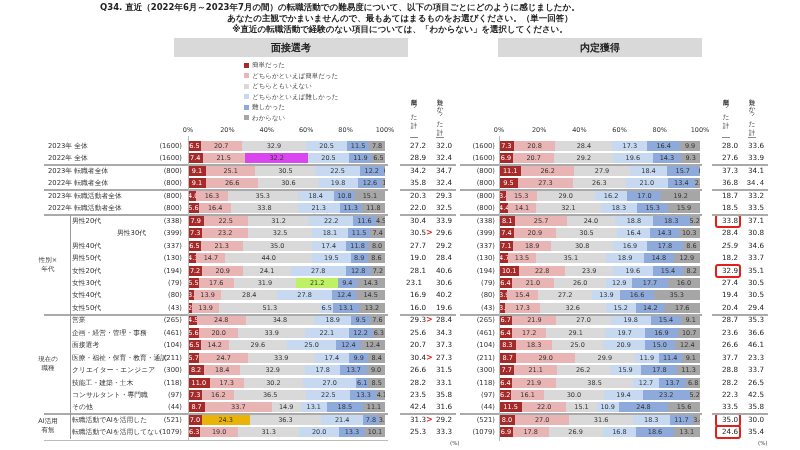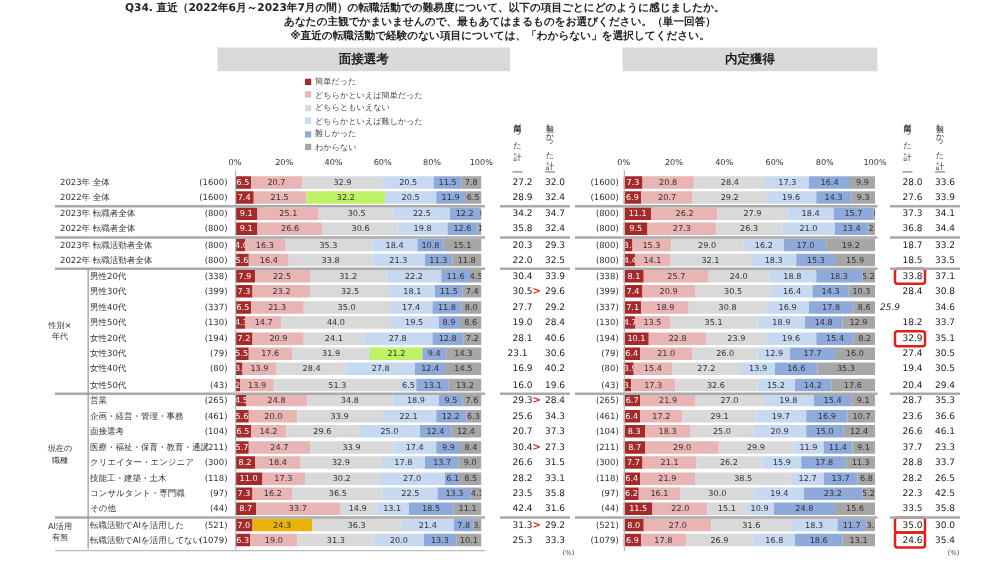--- a/index.html
+++ b/index.html
@@ -116,21 +116,21 @@
       </div>
       <div class="sum" style="left: 714px;">28.0</div>
       <div class="sum" style="left: 740px;">33.6</div>
     </div>
     <div class="row" style="top: 152.45px;">
       <div class="label" style="left: 48px;">2022年 全体</div>
       <div class="n" style="left: 142px;">(1600)</div>
       <div class="bar" style="left: 188px; width: 197px;">
         <div class="seg c0" style="width: 14.578px; background: rgb(165, 42, 42);">7.4</div>
         <div class="seg c1" style="width: 42.355px; background: rgb(232, 180, 180);">21.5</div>
-        <div class="seg c2" style="width: 63.434px; background: #bef264;">32.2</div>
+        <div class="seg c2" style="width: 63.434px; background: #d946ef;">32.2</div>
         <div class="seg c3" style="width: 40.385px; background: rgb(198, 217, 241);">20.5</div>
         <div class="seg c4" style="width: 23.443px; background: rgb(142, 170, 219);">11.9</div>
         <div class="seg c5" style="width: 12.805px; background: rgb(166, 166, 166);">6.5</div>
       </div>
       <div class="sum" style="left: 402px;">28.9</div>
       <div class="sum" style="left: 428px;">32.4</div>
       <div class="n" style="left: 455px;">(1600)</div>
       <div class="bar" style="left: 499px; width: 201px;">
         <div class="seg c0" style="width: 13.869px; background: rgb(165, 42, 42);">6.9</div>
         <div class="seg c1" style="width: 41.607px; background: rgb(232, 180, 180);">20.7</div>
@@ -183,21 +183,21 @@
       <div class="n" style="left: 455px;">(800)</div>
       <div class="bar" style="left: 499px; width: 201px;">
         <div class="seg c0" style="width: 19.095px; background: rgb(165, 42, 42);">9.5</div>
         <div class="seg c1" style="width: 54.873px; background: rgb(232, 180, 180);">27.3</div>
         <div class="seg c2" style="width: 52.863px; background: rgb(217, 217, 217);">26.3</div>
         <div class="seg c3" style="width: 42.21px; background: rgb(198, 217, 241);">21.0</div>
         <div class="seg c4" style="width: 26.934px; background: rgb(142, 170, 219);">13.4</div>
         <div class="seg c5" style="width: 5.226px; background: rgb(166, 166, 166);">2.6</div>
       </div>
       <div class="sum" style="left: 714px;">36.8</div>
-      <div class="sum" style="left: 740px;">34.4</div>
+      <div class="sum" style="left: 740px; font-family: Liberation Mono, monospace;">34.4</div>
     </div>
     <div class="row" style="top: 189.8px;">
       <div class="label" style="left: 48px;">2023年 転職活動者全体</div>
       <div class="n" style="left: 142px;">(800)</div>
       <div class="bar" style="left: 188px; width: 197px;">
         <div class="seg c0" style="width: 7.88px; background: rgb(165, 42, 42);">4.0</div>
         <div class="seg c1" style="width: 32.111px; background: rgb(232, 180, 180);">16.3</div>
         <div class="seg c2" style="width: 69.541px; background: rgb(217, 217, 217);">35.3</div>
         <div class="seg c3" style="width: 36.248px; background: rgb(198, 217, 241);">18.4</div>
         <div class="seg c4" style="width: 21.276px; background: rgb(142, 170, 219);">10.8</div>
@@ -262,21 +262,21 @@
         <div class="seg c2" style="width: 48.24px; background: rgb(217, 217, 217);">24.0</div>
         <div class="seg c3" style="width: 37.788px; background: rgb(198, 217, 241);">18.8</div>
         <div class="seg c4" style="width: 36.783px; background: rgb(142, 170, 219);">18.3</div>
         <div class="seg c5" style="width: 10.452px; background: rgb(166, 166, 166);">5.2</div>
       </div>
       <div class="sum" style="left: 714px;">33.8</div>
       <div class="sum" style="left: 740px;">37.1</div>
       <div class="highlight" style="left: 715px; top: -1px; width: 26px; height: 14px;"></div>
     </div>
     <div class="row" style="top: 227.15px;">
-      <div class="label" style="left: 72px;">男性30代</div>
+      <div class="label" style="left: 72px; padding-left: 45px;">男性30代</div>
       <div class="n" style="left: 142px;">(399)</div>
       <div class="bar" style="left: 188px; width: 197px;">
         <div class="seg c0" style="width: 14.381px; background: rgb(165, 42, 42);">7.3</div>
         <div class="seg c1" style="width: 45.704px; background: rgb(232, 180, 180);">23.2</div>
         <div class="seg c2" style="width: 64.025px; background: rgb(217, 217, 217);">32.5</div>
         <div class="seg c3" style="width: 35.657px; background: rgb(198, 217, 241);">18.1</div>
         <div class="seg c4" style="width: 22.655px; background: rgb(142, 170, 219);">11.5</div>
         <div class="seg c5" style="width: 14.578px; background: rgb(166, 166, 166);">7.4</div>
       </div>
       <div class="sum" style="left: 402px;">30.5</div>
@@ -309,21 +309,21 @@
       <div class="sum" style="left: 428px;">29.2</div>
       <div class="n" style="left: 455px;">(337)</div>
       <div class="bar" style="left: 499px; width: 201px;">
         <div class="seg c0" style="width: 14.271px; background: rgb(165, 42, 42);">7.1</div>
         <div class="seg c1" style="width: 37.989px; background: rgb(232, 180, 180);">18.9</div>
         <div class="seg c2" style="width: 61.908px; background: rgb(217, 217, 217);">30.8</div>
         <div class="seg c3" style="width: 33.969px; background: rgb(198, 217, 241);">16.9</div>
         <div class="seg c4" style="width: 35.778px; background: rgb(142, 170, 219);">17.8</div>
         <div class="seg c5" style="width: 17.286px; background: rgb(166, 166, 166);">8.6</div>
       </div>
-      <div class="sum" style="left: 696px; font-style: italic;">25.9</div>
+      <div class="sum" style="left: 714px; font-style: italic;">25.9</div>
       <div class="sum" style="left: 740px;">34.6</div>
     </div>
     <div class="row" style="top: 252.05px;">
       <div class="label" style="left: 72px;">男性50代</div>
       <div class="n" style="left: 142px;">(130)</div>
       <div class="bar" style="left: 188px; width: 197px;">
         <div class="seg c0" style="width: 8.471px; background: rgb(165, 42, 42);">4.3</div>
         <div class="seg c1" style="width: 28.959px; background: rgb(232, 180, 180);">14.7</div>
         <div class="seg c2" style="width: 86.68px; background: rgb(217, 217, 217);">44.0</div>
         <div class="seg c3" style="width: 38.415px; background: rgb(198, 217, 241);">19.5</div>

